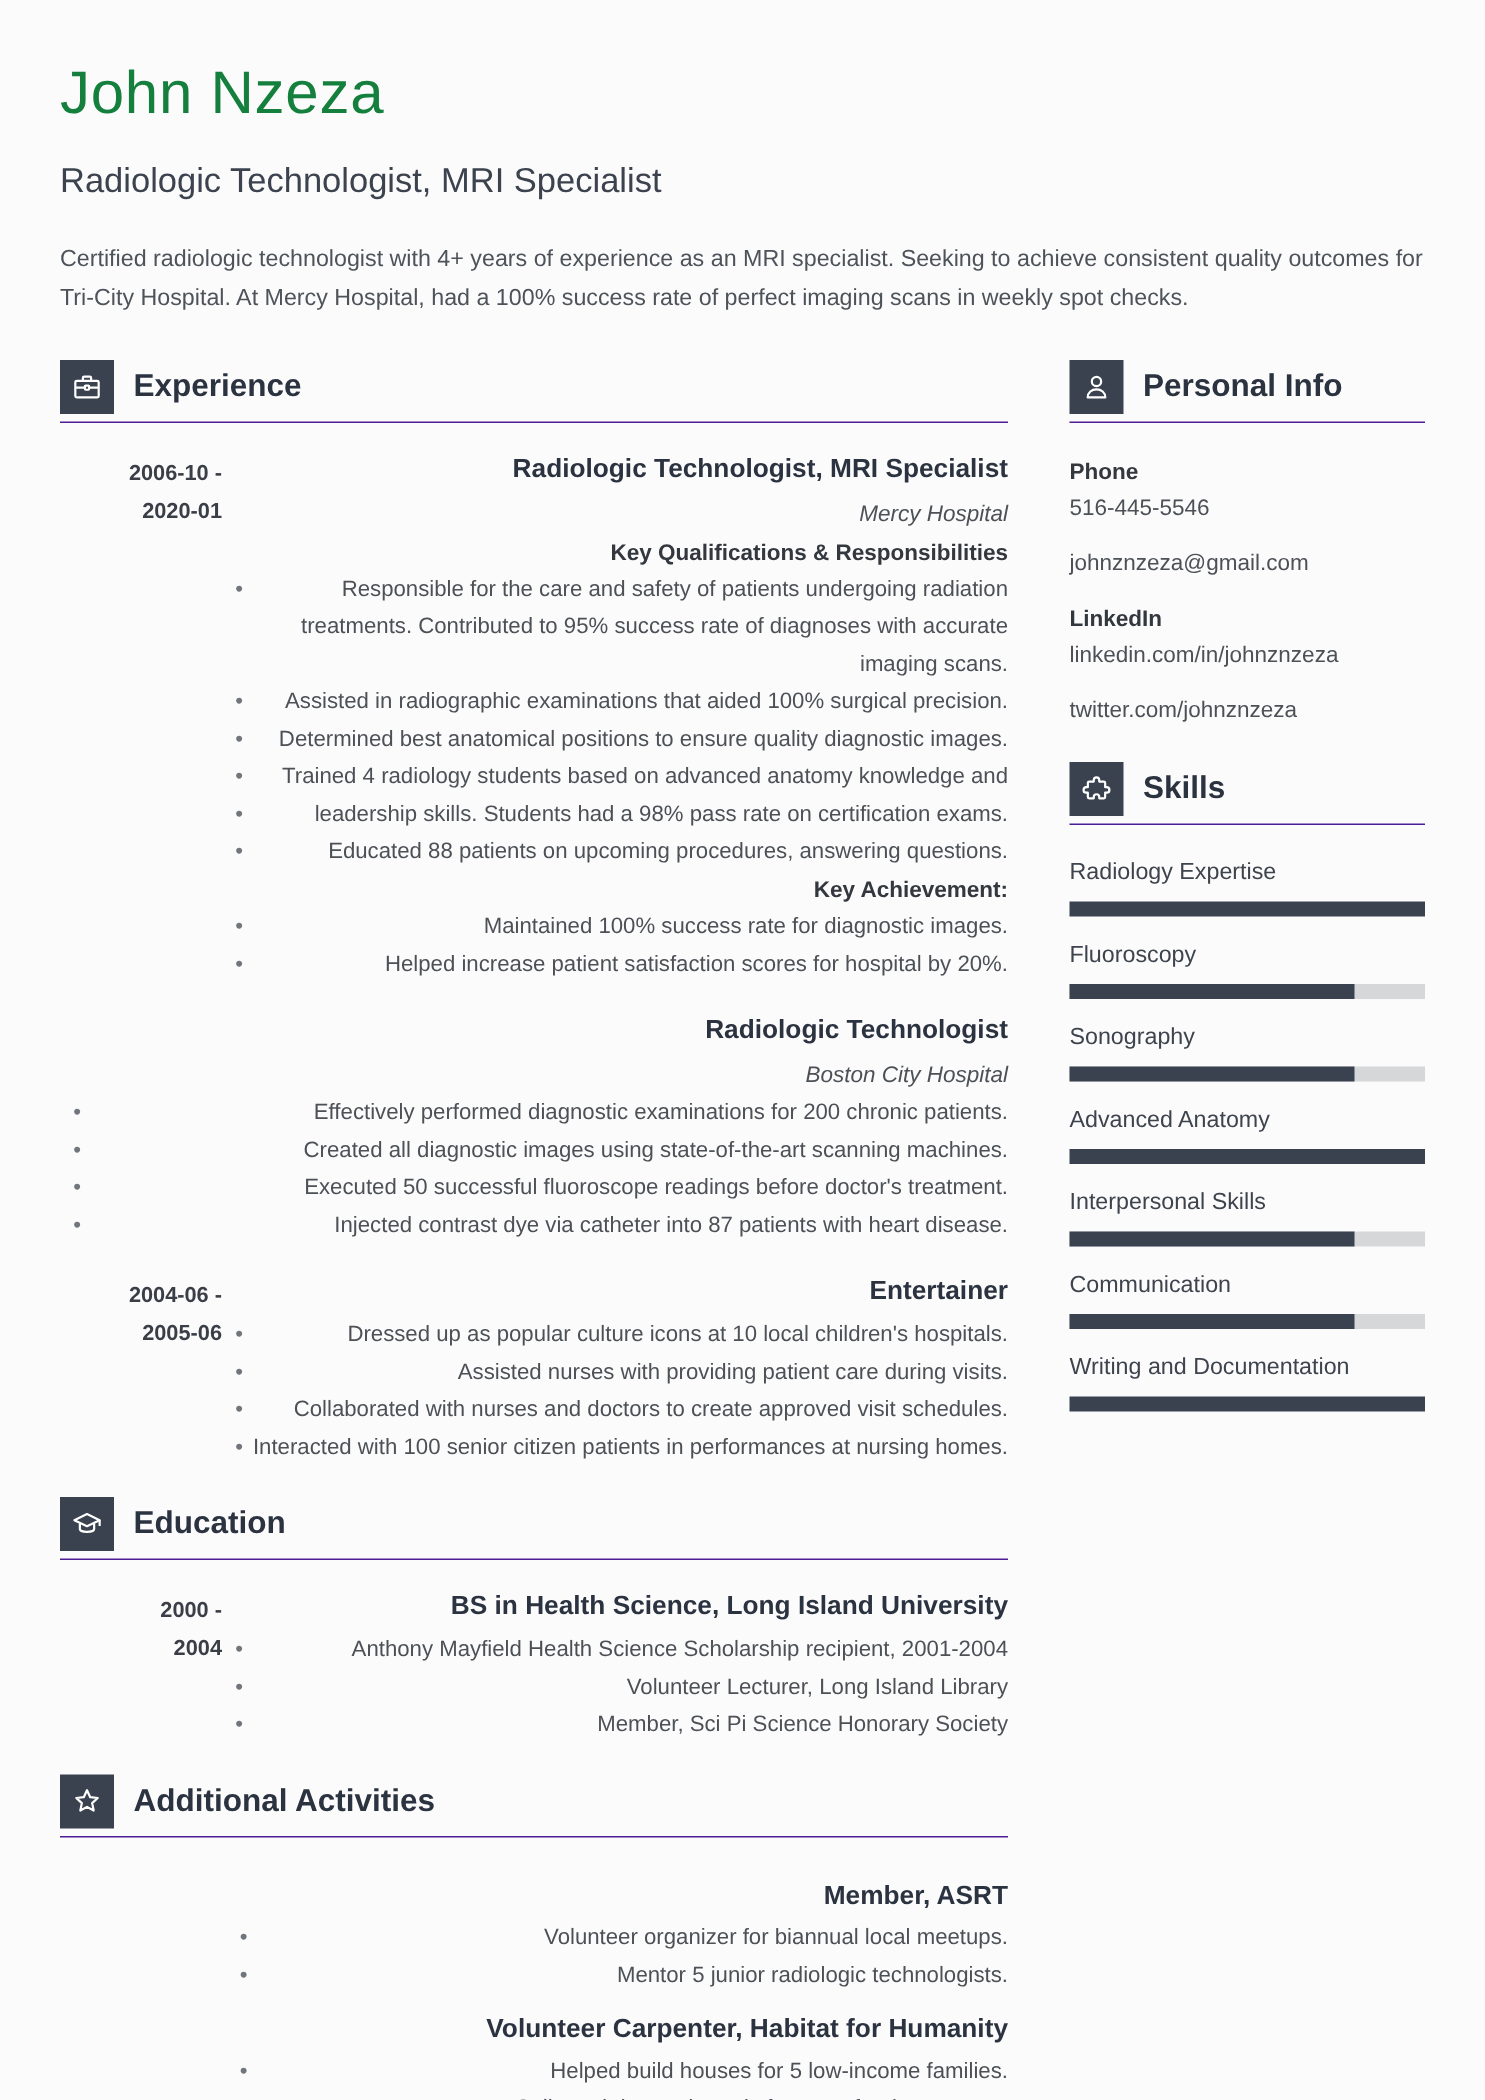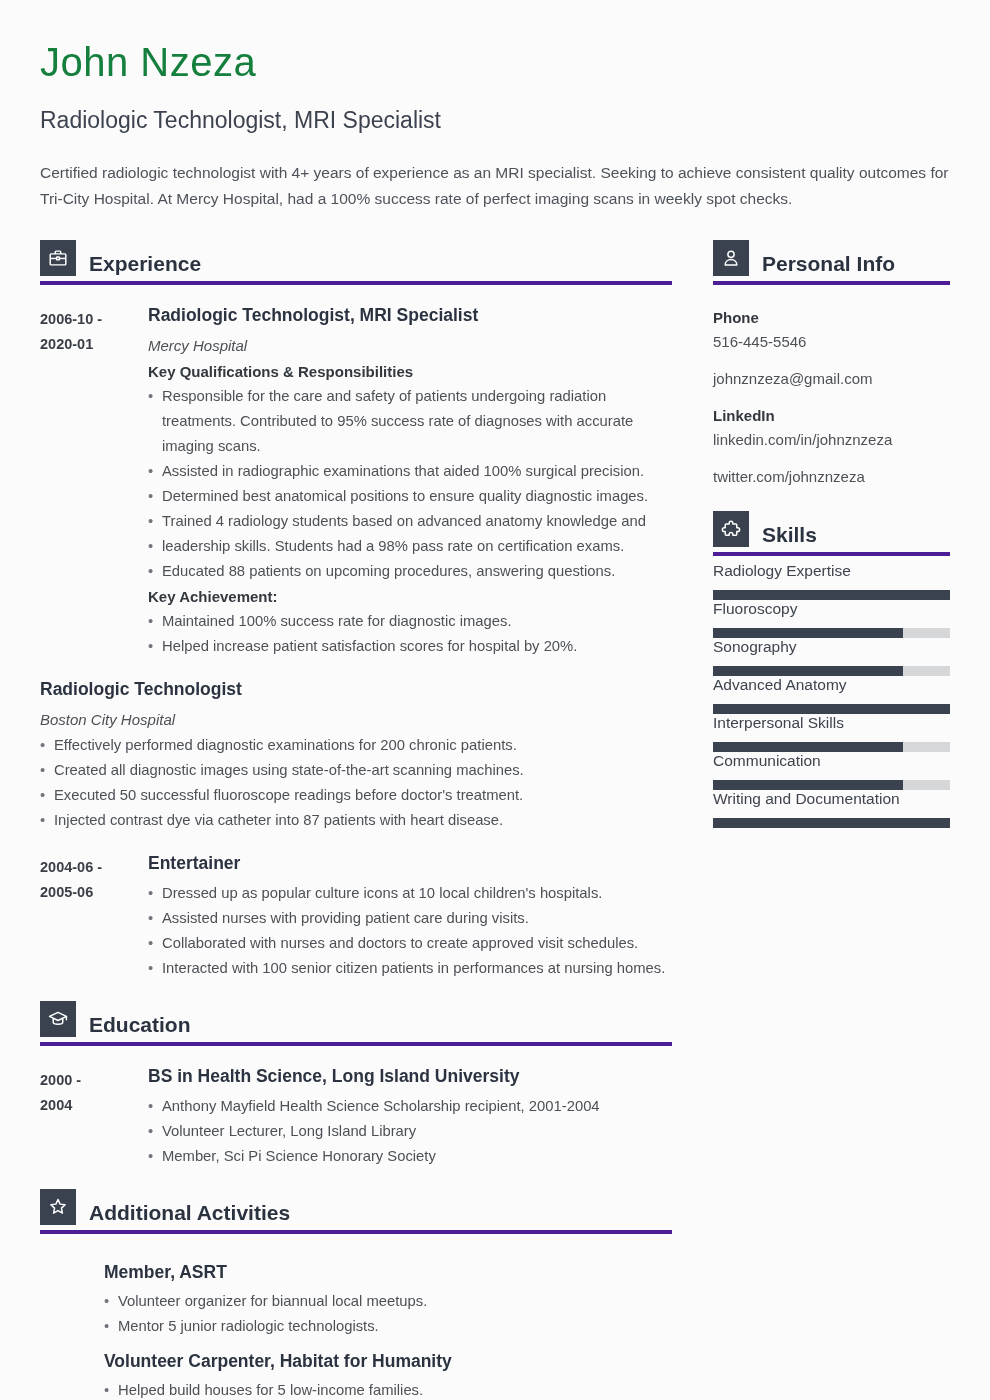--- a/index.html
+++ b/index.html
@@ -16,48 +16,48 @@
   .name { font-size:40px; font-weight:400; color:#15803d; letter-spacing:.5px; margin-top:6px; }
   .headline { font-size:23px; font-weight:400; color:#3c434e; margin-top:22px; }
   .summary { font-size:15.5px; line-height:26px; color:#4e535a; margin-top:26px; width:912px; }
 
   
   .columns { display:flex; gap:41px; margin-top:28px; }
   .main { width:632px; }
   .side { width:237px; }
 
   
-  .section-head { display:flex; align-items:flex-end; gap:13px; border-bottom:4px solid #4c1d95; padding-bottom:5px; }
+  .section-head { display:flex; align-items:center; gap:13px; border-bottom:1px solid #4c1d95; padding-bottom:5px; }
   .icon-box { width:36px; height:36px; background:#3a4250; display:flex; align-items:center; justify-content:center; flex-shrink:0; }
   .icon-box svg { display:block; }
   .section-title { font-size:21px; font-weight:700; color:#2c3340; }
 
   
-  .entries { padding-top:20px; }
+  .entries { padding-top:20px;text-align:right; }
   .job { display:flex; margin-bottom:20px; }
   .dates { width:108px; flex-shrink:0; font-weight:700; font-size:14.5px; color:#3a3f47; line-height:25px; padding-top:2px; }
   .entry { flex:1; }
   .job-title { font-size:17.5px; font-weight:700; color:#2c3340; margin-bottom:7px; }
   .company { font-style:italic; font-size:15px; color:#4d5156; line-height:25px; margin-bottom:1px; }
   .subhead { font-weight:700; font-size:15px; color:#33383f; line-height:25px; }
   .bullet { display:flex; font-size:14.8px; color:#4d5156; line-height:25px; }
   .dot { width:14px; flex-shrink:0; color:#71767c; }
   .btext { flex:1; }
 
-  .activity { margin-left:64px; margin-bottom:12px; }
+  .activity { margin-left:111px; margin-bottom:12px; }
   .activity .job-title { margin-top:8px; margin-bottom:6px; }
 
   
   .info-item { margin-top:13px; }
   .info-label { font-weight:700; font-size:15px; color:#33383f; line-height:24px; }
   .info-value { font-size:15px; color:#4d5156; line-height:24px; }
   .side-section { margin-top:22px; }
   .side-section:first-child { margin-top:0; }
   .info-list { padding-top:8px; }
-  .skill { }
+  .skill { margin-top:17px; }
   .skill-name { font-size:15.5px; color:#3e444d; margin-bottom:10px; }
   .skill-track { height:10px; background:#d6d7d9; width:100%; }
   .skill-fill { height:10px; background:#3a4250; }
   .skills-list { padding-top:6px; }
 </style>
 </head>
 <body>
 
 <div class="page">
 

